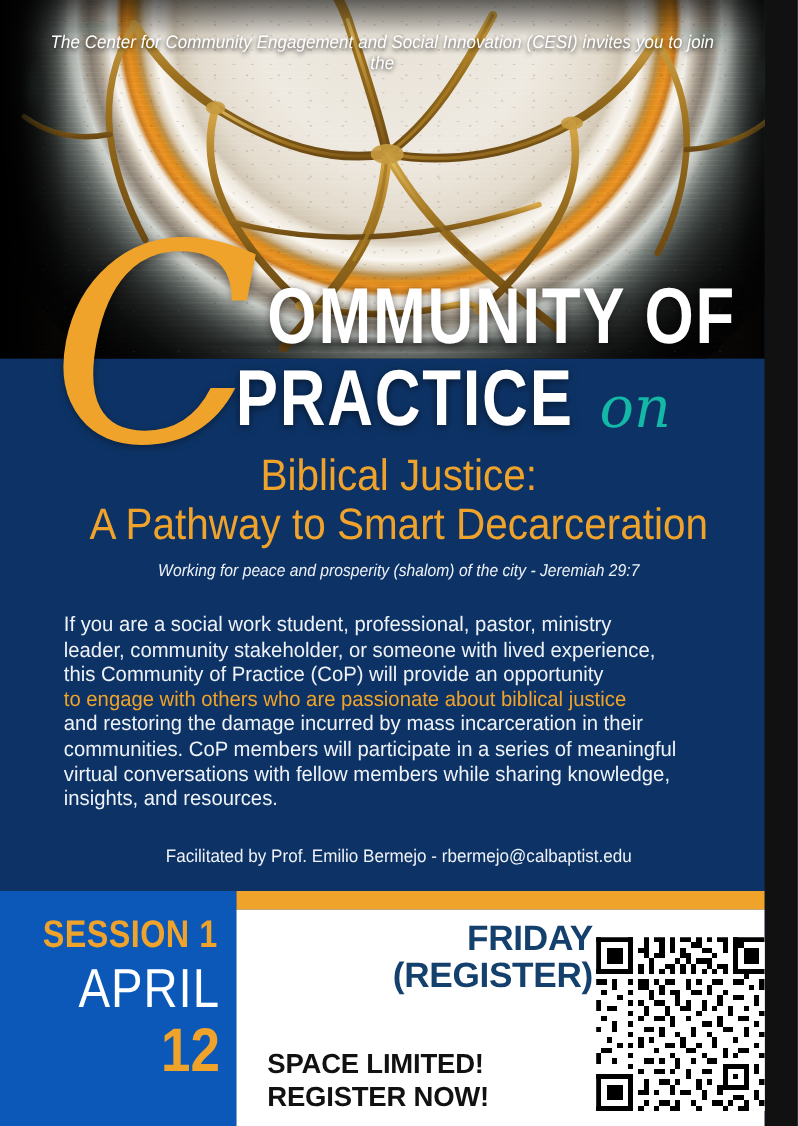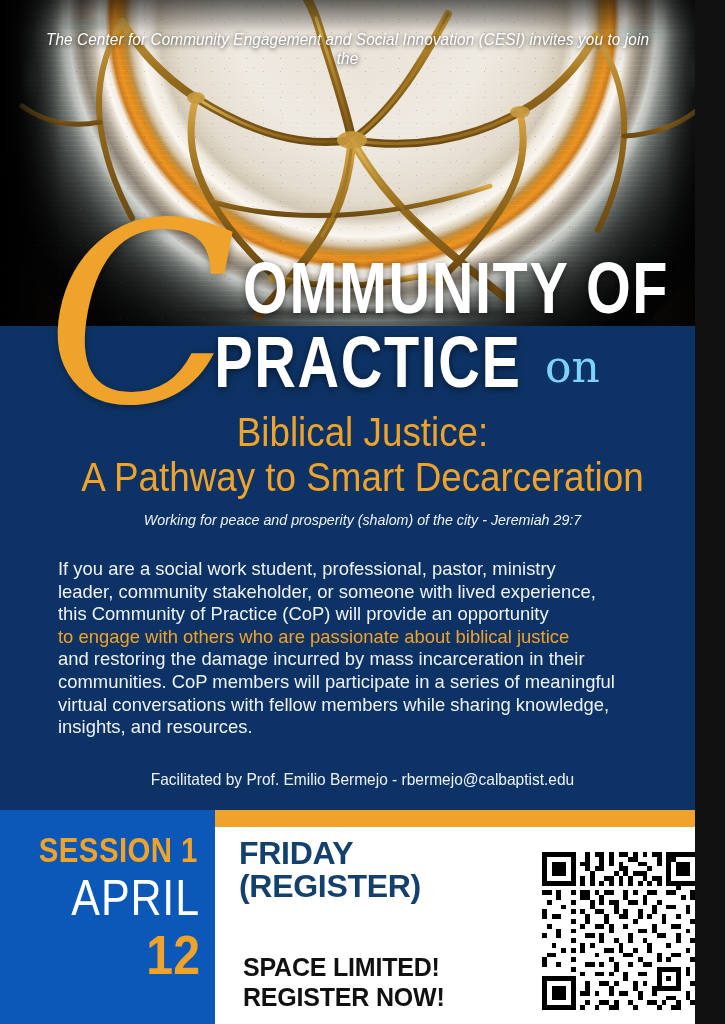--- a/index.html
+++ b/index.html
@@ -116,22 +116,22 @@
     color:#fff;font-weight:bold;
     font-family:"Liberation Sans",sans-serif;
     transform:scaleX(.80);
     letter-spacing:2px;
     text-shadow:0 2px 10px rgba(0,0,0,.55);
   }
   .t-line1{top:56px;font-size:72px;line-height:72px;padding-left:104px;}
   .t-line2{top:130px;font-size:72px;line-height:72px;padding-left:6px;}
   .on{
     position:absolute;left:545px;top:145px;z-index:21;
-    font-family:"DejaVu Serif",serif;
-    font-size:44px;color:#7dd3fc;
+    font-family:"DejaVu Serif",serif;font-style:italic;
+    font-size:52px;color:#14b8a6;
   }
 
   
   .sub{
     position:absolute;z-index:20;left:0;width:725px;text-align:center;
     color:#f0a32a;font-family:"Liberation Sans",sans-serif;
     transform:scaleX(.92);
   }
   .sub1{top:410px;font-size:40px;line-height:44px;}
   .sub2{top:455px;font-size:40px;line-height:44px;}
@@ -176,20 +176,21 @@
 
   .goldbar{position:absolute;z-index:19;left:215px;top:810px;width:510px;height:17px;background:#f0a32a;}
   .right-panel{
     position:absolute;z-index:19;left:215px;top:827px;width:510px;height:197px;
     background:#fff;
   }
   .when{
     position:absolute;left:24px;top:10px;width:300px;
     color:#14406e;font-weight:bold;font-size:32px;line-height:33px;
     letter-spacing:-.3px;
+    text-align:right;
   }
   .when span{display:block;}
   .cta{
     position:absolute;left:28px;top:125px;width:330px;
     color:#111;font-weight:bold;font-size:25px;line-height:30px;
     letter-spacing:-.2px;
   }
   .cta span{display:block;}
 
   

